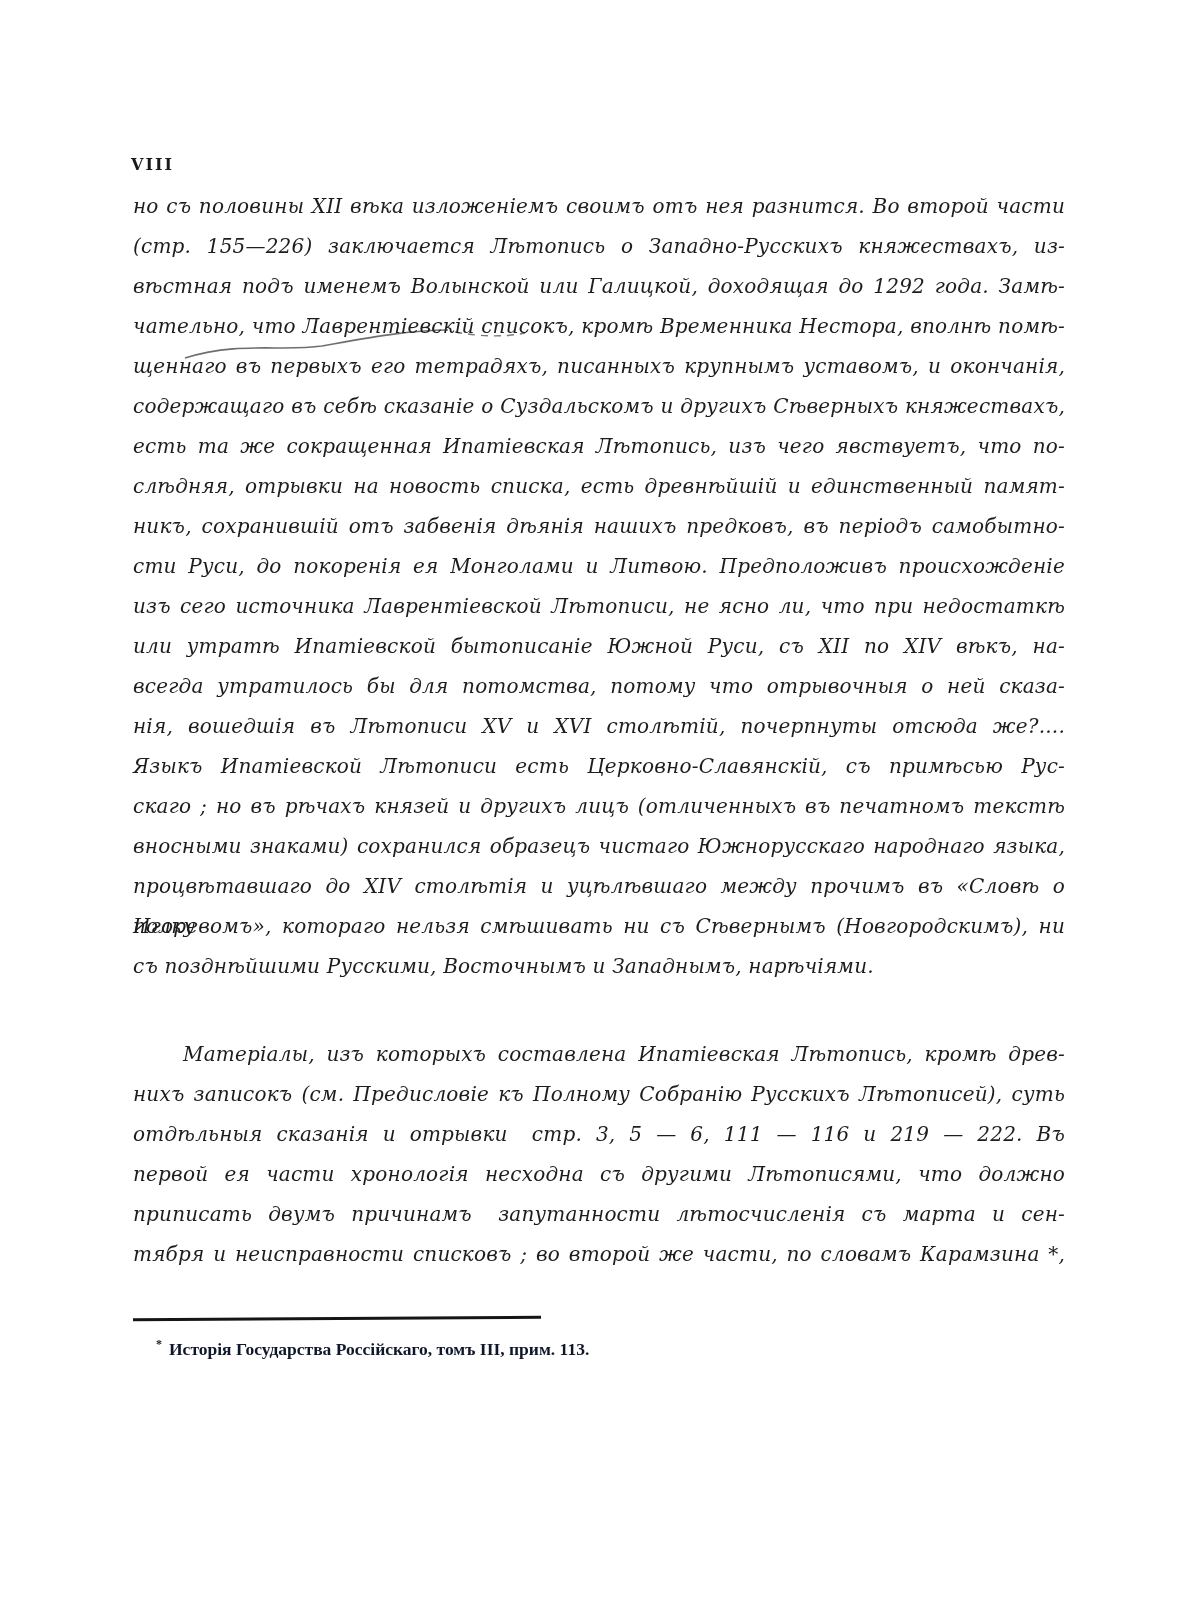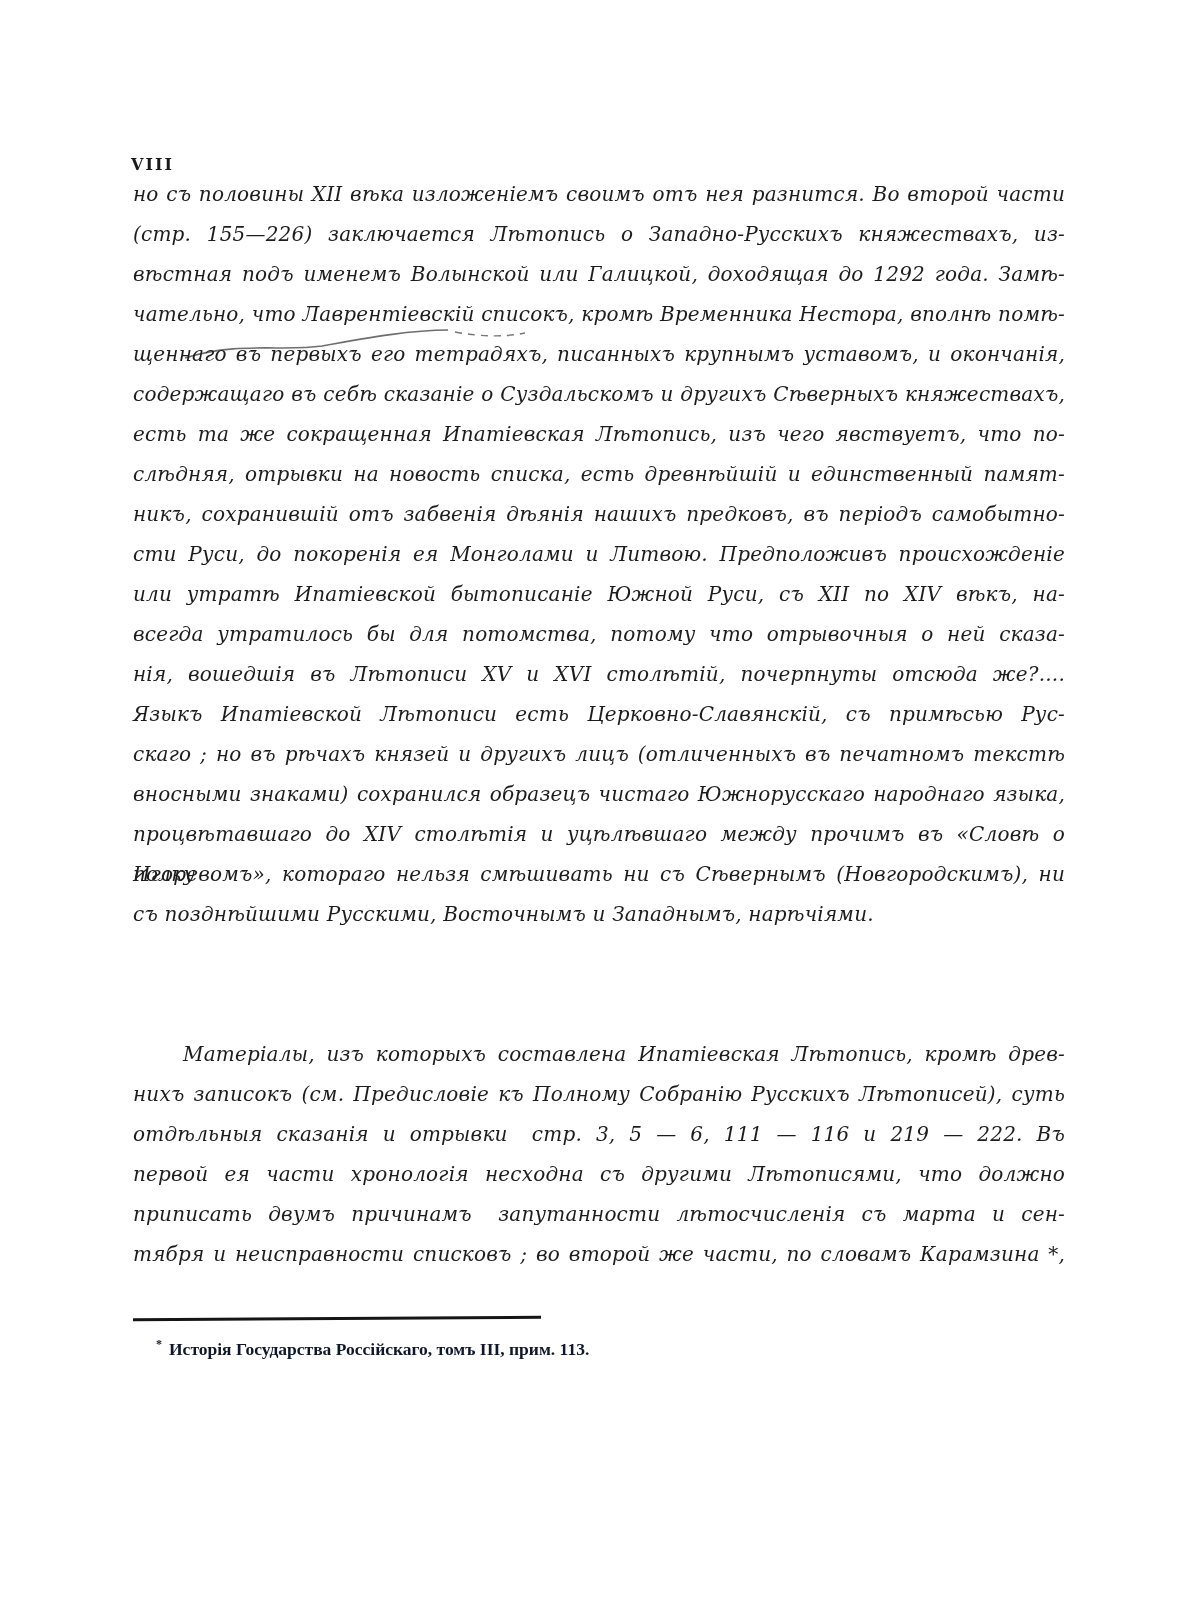--- a/index.html
+++ b/index.html
@@ -30,21 +30,21 @@
     font-size: 20px;
     line-height: 40px;
     color: #1d1d1d;
   }
   .para .line {
     height: 40px;
     text-align: justify;
     text-align-last: justify;
     letter-spacing: 0.2px;
   }
-  #para1 { top: 174px; }
+  #para1 { top: 186px; }
   #para1 .line:last-child { text-align-last: left; }
   #para2 { top: 1018px; }
   #para2 .line:first-child { text-indent: 50px; margin-top: 16px; }
   .footnote-rule {
     position: absolute;
     left: 133px;
     top: 1317px;
     width: 408px;
     height: 3px;
     background: #151515;
@@ -99,20 +99,21 @@
       <div class="line">но съ половины XII вѣка изложеніемъ своимъ отъ нея разнится. Во второй части</div>
       <div class="line">(стр. 155—226) заключается Лѣтопись о Западно-Русскихъ княжествахъ, из-</div>
       <div class="line">вѣстная подъ именемъ Волынской или Галицкой, доходящая до 1292 года. Замѣ-</div>
       <div class="line">чательно, что Лаврентіевскій списокъ, кромѣ Временника Нестора, вполнѣ помѣ-</div>
       <div class="line">щеннаго въ первыхъ его тетрадяхъ, писанныхъ крупнымъ уставомъ, и окончанія,</div>
       <div class="line">содержащаго въ себѣ сказаніе о Суздальскомъ и другихъ Сѣверныхъ княжествахъ,</div>
       <div class="line">есть та же сокращенная Ипатіевская Лѣтопись, изъ чего явствуетъ, что по-</div>
       <div class="line">слѣдняя, отрывки на новость списка, есть древнѣйшій и единственный памят-</div>
       <div class="line">никъ, сохранившій отъ забвенія дѣянія нашихъ предковъ, въ періодъ самобытно-</div>
       <div class="line">сти Руси, до покоренія ея Монголами и Литвою. Предположивъ происхожденіе</div>
+      <div class="line">изъ сего источника Лаврентіевской Лѣтописи, не ясно ли, что при недостаткѣ</div>
       <div class="line">или утратѣ Ипатіевской бытописаніе Южной Руси, съ XII по XIV вѣкъ, на-</div>
       <div class="line">всегда утратилось бы для потомства, потому что отрывочныя о ней сказа-</div>
       <div class="line">нія, вошедшія въ Лѣтописи XV и XVI столѣтій, почерпнуты отсюда же?....</div>
       <div class="line">Языкъ Ипатіевской Лѣтописи есть Церковно-Славянскій, съ примѣсью Рус-</div>
       <div class="line">скаго ; но въ рѣчахъ князей и другихъ лицъ (отличенныхъ въ печатномъ текстѣ</div>
       <div class="line">вносными знаками) сохранился образецъ чистаго Южнорусскаго народнаго языка,</div>
       <div class="line">процвѣтавшаго до XIV столѣтія и уцѣлѣвшаго между прочимъ въ «Словѣ о полку</div>
       <div class="line">Игоревомъ», котораго нельзя смѣшивать ни съ Сѣвернымъ (Новгородскимъ), ни</div>
       <div class="line">съ позднѣйшими Русскими, Восточнымъ и Западнымъ, нарѣчіями.</div>
     </div>

